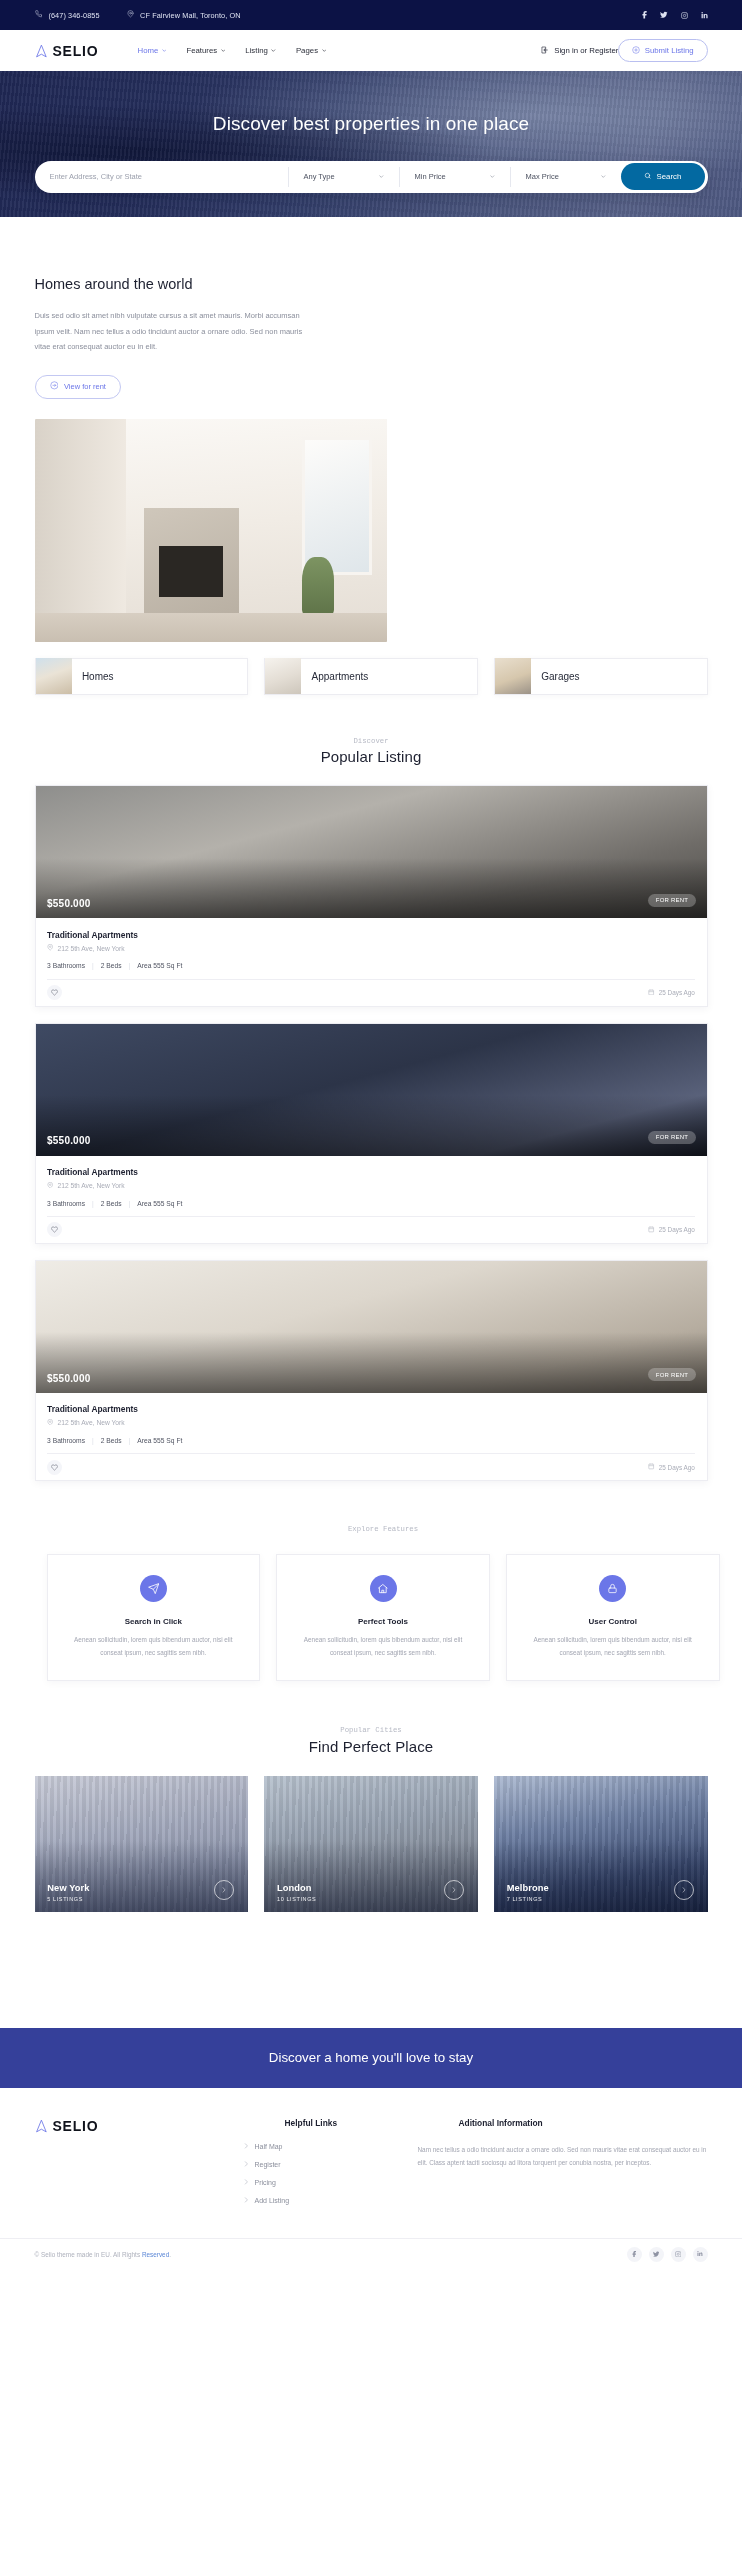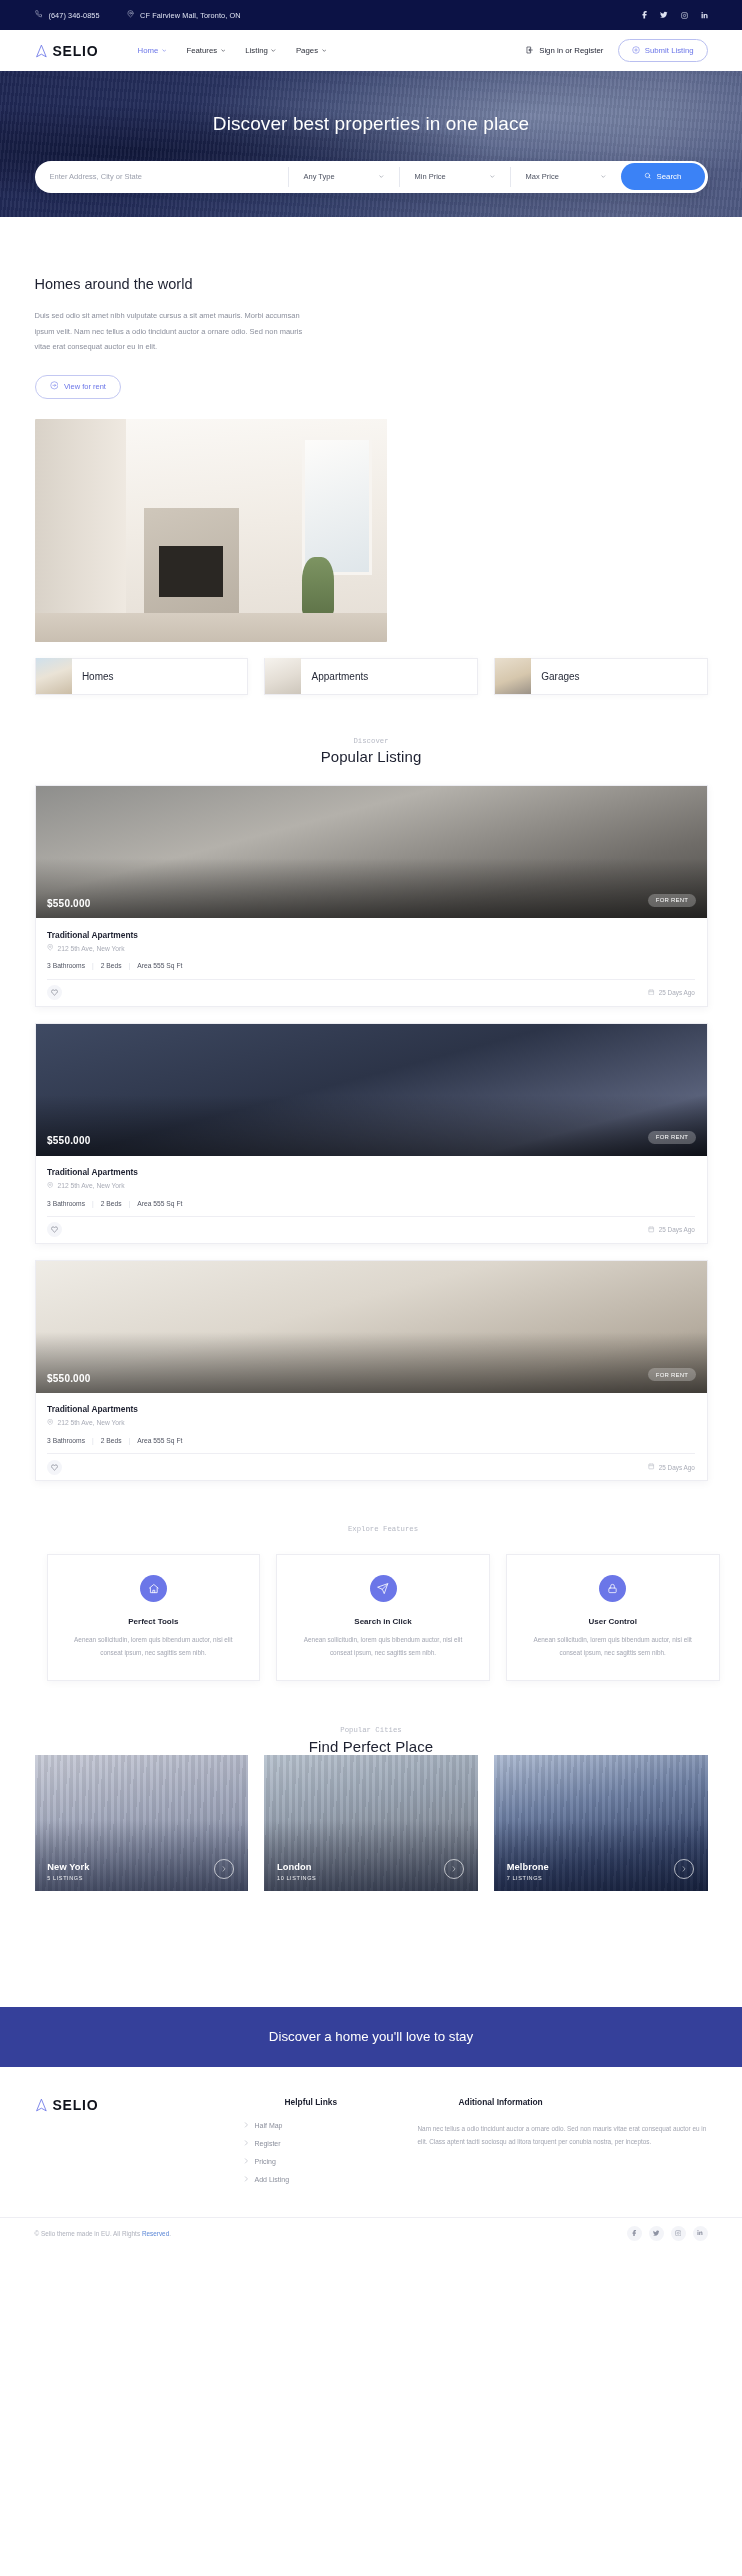--- a/index.html
+++ b/index.html
@@ -25,21 +25,21 @@
   
   .nav { height:41px; background:#fff; display:flex; align-items:center; }
   .nav .wrap { display:flex; align-items:center; width:673px; }
   .brand { display:flex; align-items:center; gap:5.2px; }
   .brand-mark { width:12.8px; height:14px; display:block; }
   .brand-text { font-size:14px; font-weight:700; letter-spacing:0.8px; color:#10131c; }
   .nav-links { display:flex; align-items:center; gap:20px; margin-left:39px; }
   .nav-link { display:flex; align-items:center; gap:3.5px; font-size:7.8px; color:#2c2f3a; cursor:pointer; }
   .nav-link.active { color:#6b76e8; }
   .caret { width:4.6px; height:2.9px; display:block; }
-  .nav-right { margin-left:auto; display:flex; align-items:center; gap:15px; }
+  .nav-right { margin-left:auto; display:flex; align-items:center; }
   .signin { display:flex; align-items:center; gap:5.2px; font-size:7.8px; color:#1d2030; cursor:pointer; }
   .submit-btn {
     display:flex; align-items:center; gap:4.6px;
     border:0.6px solid #b9bff0; color:#6b76e8; background:#fff;
     border-radius:14px; padding:5.8px 12.8px; font-size:7.8px; cursor:pointer;
     font-family:inherit;
   }
 
   
   .hero {
@@ -67,21 +67,21 @@
     display:flex; align-items:center; padding:2.9px 2.9px 2.9px 15px;
     box-shadow:0 5.8px 16px rgba(10,16,45,.18);
   }
   .s-field { display:flex; align-items:center; height:20px; position:relative; }
   .s-field + .s-field { border-left:0.6px solid #e6e8ef;gap:40px; }
   .s-addr { flex:0 0 238px; }
   .s-sel { flex:0 0 111px; padding-left:15px; justify-content:space-between; padding-right:15px; }
   .s-text { font-size:7.5px; color:#9ca0ad; }
   .s-text.dark { color:#4c5160; }
   .search-btn {
-    margin-left:auto; background:#3b82f6; color:#fff; border:none;
+    margin-left:auto; background:#0369a1; color:#fff; border:none;
     border-radius:15px; height:27px; width:90px;
     display:flex; align-items:center; justify-content:center; gap:5.2px;
     font-size:7.8px; cursor:pointer; font-family:inherit;
   }
 
   
   .sec-eyebrow { text-align:center; font-size:7.3px; color:#b6b9c4; margin-bottom:3.5px;font-family:Liberation Mono, monospace; }
   .sec-title { text-align:center; font-size:15px; font-weight:400; color:#1d2030; letter-spacing:0.1px; }
 
   
@@ -168,21 +168,21 @@
   }
   .svc-icon {
     width:27px; height:27px; border-radius:50%; background:#6b76e8;
     margin:0 auto 15px; display:flex; align-items:center; justify-content:center;
   }
   .svc-title { font-size:8px; font-weight:700; color:#1d2030; margin-bottom:8px; }
   .svc-desc { font-size:6.4px; line-height:1.95; color:#a3a6b2; }
 
   
   .cities { padding:45px 0 0; }
-  .cities-head { }
+  .cities-head { margin-bottom:21px; }
   .city-cards { display:flex; gap:16px; }
   .city { flex:1; height:136px; position:relative; overflow:hidden; cursor:pointer; }
   .c1 { background:linear-gradient(170deg,#c9ccd8 0%,#a7adc0 38%,#8b93aa 70%,#6f788f 100%); }
   .c2 { background:linear-gradient(170deg,#b9c3cf 0%,#9aa5b4 35%,#7f8794 68%,#5e6672 100%); }
   .c3 { background:linear-gradient(170deg,#aebbd2 0%,#6d7fa3 36%,#3a4a70 72%,#22304f 100%); }
   .city::before {
     content:""; position:absolute; inset:0;
     background:repeating-linear-gradient(91deg, rgba(255,255,255,.06) 0 2.9px, rgba(0,0,0,.07) 2.9px 6.4px);
   }
   .city::after {
@@ -531,36 +531,36 @@
 
 <div class="services">
   <div class="wrap">
     <div class="services-head">
       <div class="sec-eyebrow">Explore Features</div>
     </div>
     <div class="svc-cards">
       <div class="svc">
         <div class="svc-icon">
           <svg width="11.6" height="11.6" viewBox="0 0 24 24" fill="none" stroke="#fff" stroke-width="1.7" stroke-linecap="round" stroke-linejoin="round">
+              <path d="M22 2 11 13"></path>
+              <path d="M22 2 15 22l-4-9-9-4z"></path>
+            </svg>
+        </div>
+        <div class="svc-title">Search in Click</div>
+        <div class="svc-desc">Aenean sollicitudin, lorem quis bibendum auctor, nisi elit conseat ipsum, nec sagittis sem nibh.</div>
+      </div>
+      <div class="svc">
+        <div class="svc-icon">
+          <svg width="11.6" height="11.6" viewBox="0 0 24 24" fill="none" stroke="#fff" stroke-width="1.7" stroke-linecap="round" stroke-linejoin="round">
               <path d="M3 10.5 12 3l9 7.5"></path>
               <path d="M5 10v10h14V10"></path>
               <path d="M10 20v-5h4v5"></path>
             </svg>
         </div>
         <div class="svc-title">Perfect Tools</div>
-        <div class="svc-desc">Aenean sollicitudin, lorem quis bibendum auctor, nisi elit conseat ipsum, nec sagittis sem nibh.</div>
-      </div>
-      <div class="svc">
-        <div class="svc-icon">
-          <svg width="11.6" height="11.6" viewBox="0 0 24 24" fill="none" stroke="#fff" stroke-width="1.7" stroke-linecap="round" stroke-linejoin="round">
-              <path d="M22 2 11 13"></path>
-              <path d="M22 2 15 22l-4-9-9-4z"></path>
-            </svg>
-        </div>
-        <div class="svc-title">Search in Click</div>
         <div class="svc-desc">Aenean sollicitudin, lorem quis bibendum auctor, nisi elit conseat ipsum, nec sagittis sem nibh.</div>
       </div>
       <div class="svc">
         <div class="svc-icon">
           <svg width="11" height="11" viewBox="0 0 24 24" fill="none" stroke="#fff" stroke-width="1.7" stroke-linecap="round" stroke-linejoin="round">
               <rect x="4" y="11" width="16" height="10" rx="2"></rect>
               <path d="M8 11V7a4 4 0 0 1 8 0v4"></path>
             </svg>
         </div>
         <div class="svc-title">User Control</div>

